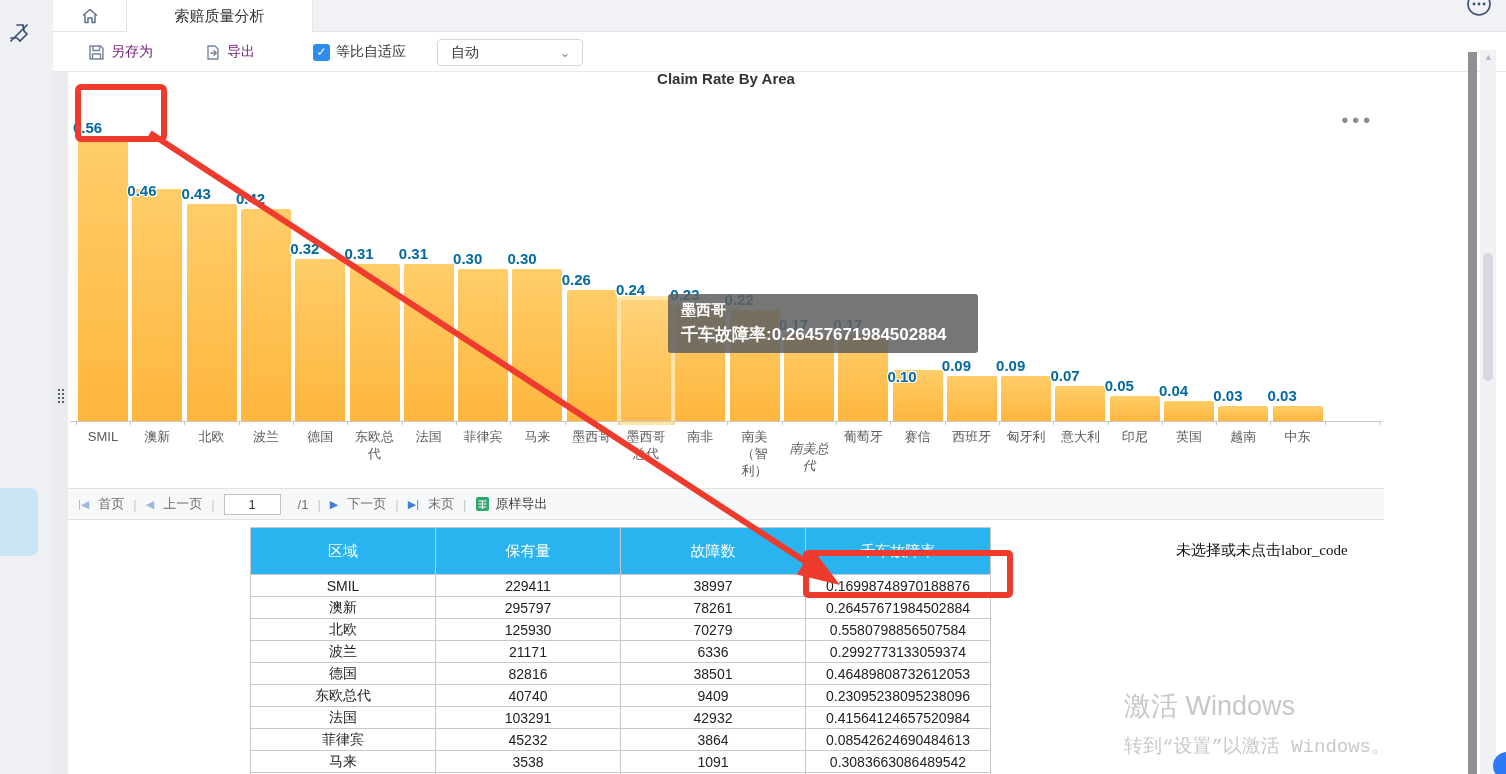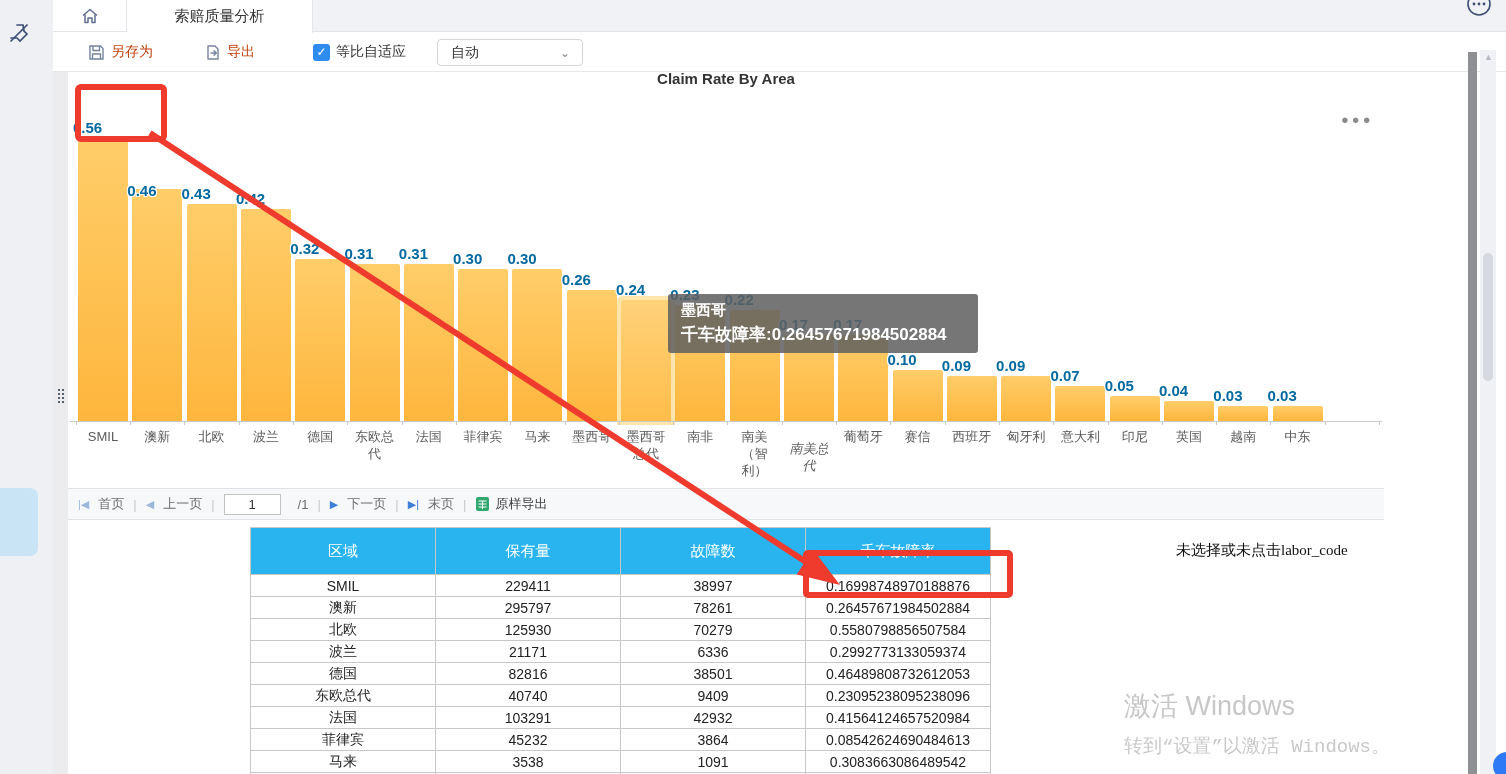--- a/index.html
+++ b/index.html
@@ -12,21 +12,21 @@
   .rail-tab { position:absolute; left:-10px; top:488px; width:48px; height:68px; background:#c8e4f5; border-radius:8px; }
 
   
   .tabbar { position:absolute; left:53px; top:0; width:1453px; height:32px; background:#f1f2f5; border-bottom:1px solid #e1e3e7; z-index:4; }
   .tab-home { position:absolute; left:0; top:0; width:74px; height:31px; background:#fff; border-right:1px solid #e4e6ea; display:flex; align-items:center; justify-content:center; }
   .tab-active { position:absolute; left:74px; top:0; width:186px; height:33px; background:#fff; border-right:1px solid #e4e6ea; display:flex; align-items:center; justify-content:center; font-size:15px; color:#333; }
   .ellipsis-btn { position:absolute; left:1413px; top:-9px; width:26px; height:26px; }
 
   
   .toolbar { position:absolute; left:53px; top:32px; width:1453px; height:40px; background:#fff; border-bottom:1px solid #e8e8e8; z-index:3; }
-  .tbtn { position:absolute; top:0; height:40px; display:flex; align-items:center; gap:6px; font-size:14px; color:#c2410c; cursor:pointer; }
+  .tbtn { position:absolute; top:0; height:40px; display:flex; align-items:center; gap:6px; font-size:14px; color:#701a75; cursor:pointer; }
   .tbtn-save { left:35px; } .tbtn-export { left:152px; }
   .checkbox { position:absolute; left:260px; top:12px; width:17px; height:17px; background:#2d8ced; border-radius:3px; color:#fff; font-size:12px; line-height:17px; text-align:center; }
   .chk-label { position:absolute; left:283px; top:0; height:40px; display:flex; align-items:center; font-size:14px; color:#333; }
   .select { position:absolute; left:384px; top:7px; width:146px; height:27px; border:1px solid #d6d6d6; border-radius:4px; background:#fff; display:flex; align-items:center; font-size:14px; color:#333; padding-left:13px; }
   .select .chev { position:absolute; right:12px; color:#8a8a8a; font-size:12px; }
 
   
   .param-strip { position:absolute; left:53px; top:72px; width:15px; height:702px; background:#ececee; }
   .drag-dots { position:absolute; left:4px; top:316px; width:8px; height:17px;
     background-image:radial-gradient(#55606f 1px, transparent 1.2px); background-size:4px 4px; }
@@ -177,21 +177,21 @@
       <div class="bar-val" style="left: 548px; bottom: 123px;">0.24</div>
       <div class="bar" style="left: 607.3px; height: 116px;"></div>
       <div class="bar-val" style="left: 602.3px; bottom: 118px;">0.23</div>
       <div class="bar" style="left: 661.6px; height: 111px;"></div>
       <div class="bar-val" style="left: 656.6px; bottom: 113px;">0.22</div>
       <div class="bar" style="left: 715.9px; height: 86px;"></div>
       <div class="bar-val" style="left: 710.9px; bottom: 88px;">0.17</div>
       <div class="bar" style="left: 770.2px; height: 86px;"></div>
       <div class="bar-val" style="left: 765.2px; bottom: 88px;">0.17</div>
       <div class="bar" style="left: 824.5px; height: 51px;"></div>
-      <div class="bar-val" style="left: 819.5px; bottom: 53px;">0.10</div>
+      <div class="bar-val" style="left: 819.5px; bottom: 36px;">0.10</div>
       <div class="bar" style="left: 878.8px; height: 45px;"></div>
       <div class="bar-val" style="left: 873.8px; bottom: 47px;">0.09</div>
       <div class="bar" style="left: 933.1px; height: 45px;"></div>
       <div class="bar-val" style="left: 928.1px; bottom: 47px;">0.09</div>
       <div class="bar" style="left: 987.4px; height: 35px;"></div>
       <div class="bar-val" style="left: 982.4px; bottom: 37px;">0.07</div>
       <div class="bar" style="left: 1041.7px; height: 25px;"></div>
       <div class="bar-val" style="left: 1036.7px; bottom: 27px;">0.05</div>
       <div class="bar" style="left: 1096px; height: 20px;"></div>
       <div class="bar-val" style="left: 1091px; bottom: 22px;">0.04</div>

